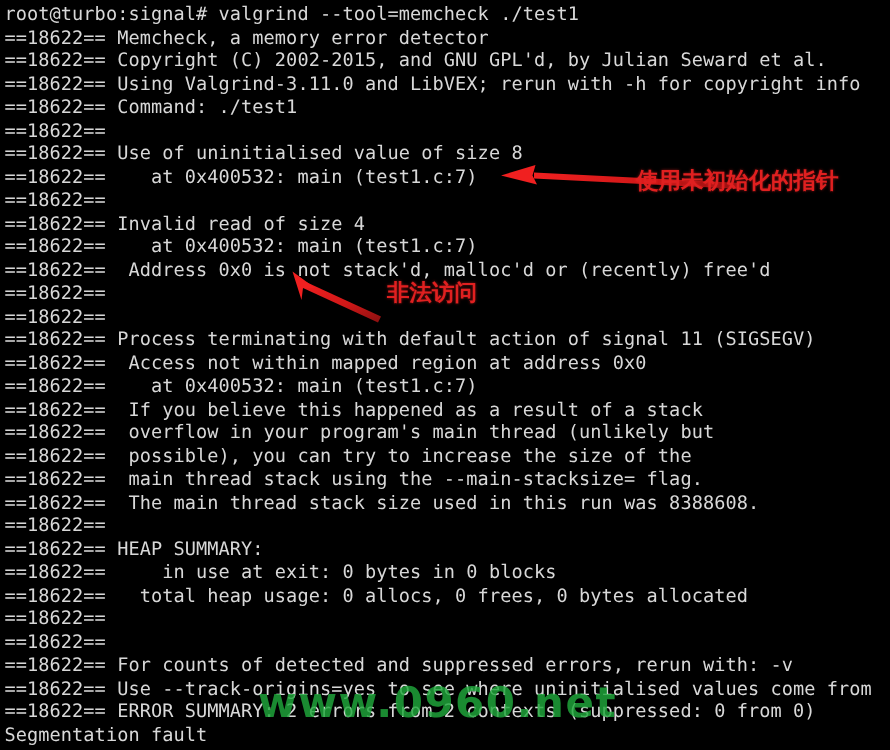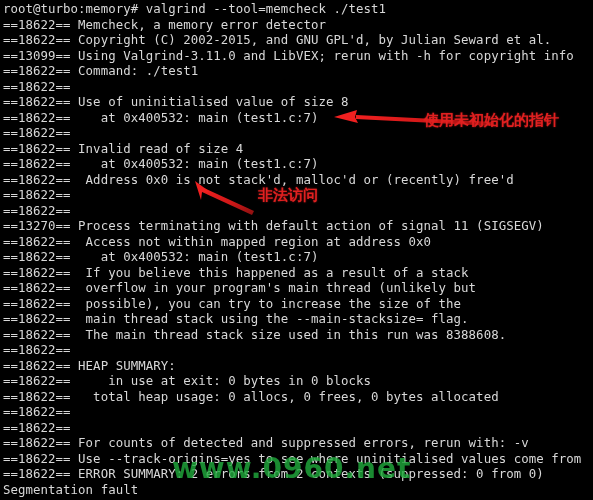--- a/index.html
+++ b/index.html
@@ -61,35 +61,35 @@
     white-space: nowrap;
     pointer-events: none;
   }
 </style>
 </head>
 <body>
 
 <div id="terminal">
 
   <div id="terminal-lines">
-    <div class="term-line">root@turbo:memory# valgrind --tool=memcheck ./test1</div>
+    <div class="term-line">root@turbo:signal# valgrind --tool=memcheck ./test1</div>
     <div class="term-line">==18622== Memcheck, a memory error detector</div>
     <div class="term-line">==18622== Copyright (C) 2002-2015, and GNU GPL'd, by Julian Seward et al.</div>
-    <div class="term-line">==13099== Using Valgrind-3.11.0 and LibVEX; rerun with -h for copyright info</div>
+    <div class="term-line">==18622== Using Valgrind-3.11.0 and LibVEX; rerun with -h for copyright info</div>
     <div class="term-line">==18622== Command: ./test1</div>
     <div class="term-line">==18622== </div>
     <div class="term-line">==18622== Use of uninitialised value of size 8</div>
     <div class="term-line">==18622==    at 0x400532: main (test1.c:7)</div>
     <div class="term-line">==18622== </div>
     <div class="term-line">==18622== Invalid read of size 4</div>
     <div class="term-line">==18622==    at 0x400532: main (test1.c:7)</div>
     <div class="term-line">==18622==  Address 0x0 is not stack'd, malloc'd or (recently) free'd</div>
     <div class="term-line">==18622== </div>
     <div class="term-line">==18622== </div>
-    <div class="term-line">==13270== Process terminating with default action of signal 11 (SIGSEGV)</div>
+    <div class="term-line">==18622== Process terminating with default action of signal 11 (SIGSEGV)</div>
     <div class="term-line">==18622==  Access not within mapped region at address 0x0</div>
     <div class="term-line">==18622==    at 0x400532: main (test1.c:7)</div>
     <div class="term-line">==18622==  If you believe this happened as a result of a stack</div>
     <div class="term-line">==18622==  overflow in your program's main thread (unlikely but</div>
     <div class="term-line">==18622==  possible), you can try to increase the size of the</div>
     <div class="term-line">==18622==  main thread stack using the --main-stacksize= flag.</div>
     <div class="term-line">==18622==  The main thread stack size used in this run was 8388608.</div>
     <div class="term-line">==18622== </div>
     <div class="term-line">==18622== HEAP SUMMARY:</div>
     <div class="term-line">==18622==     in use at exit: 0 bytes in 0 blocks</div>

